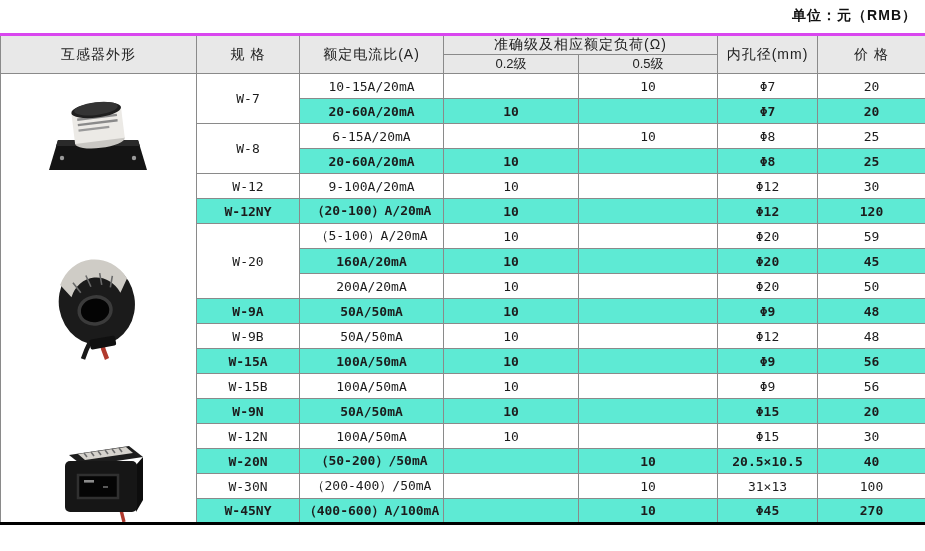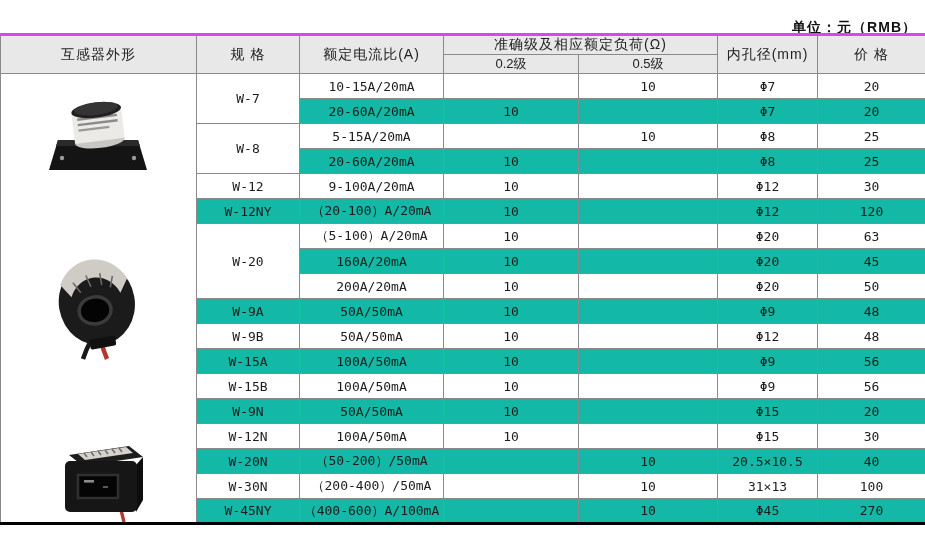--- a/index.html
+++ b/index.html
@@ -9,21 +9,20 @@
     width:925px; height:551px;
     background:#ffffff;
     font-family:"Liberation Sans", sans-serif;
     color:#1a1a1a;
     overflow:hidden;
   }
   .unit-label {
     position:absolute; top:7px; right:8px;
     font-size:14px; font-weight:bold; letter-spacing:1px;
     color:#111;
-    margin-top:12px;
   }
   table.spec-table {
     position:absolute; top:33px; left:0;
     width:925px;
     border-collapse:collapse; table-layout:fixed;
     border-top:3px solid #d946ef;
     border-bottom:3px solid #000;
   }
   .spec-table th, .spec-table td {
     border:1px solid #8a8a8a;
@@ -36,21 +35,21 @@
     letter-spacing:1px;
     color:#222;
   }
   .spec-table thead tr.hrow1 th { height:20px; }
   .spec-table thead tr.hrow2 th { height:17px; font-size:13px; letter-spacing:0; }
   .spec-table td {
     font-size:13px; height:25px;
     font-family:"DejaVu Sans Mono","Liberation Sans",sans-serif;
     color:#1c1c1c;
   }
-  .spec-table tr.alt > td { background:#14b8a6; }
+  .spec-table tr.alt > td { background:#5eead4;font-weight:bold; }
   .spec-table td.images-cell { background:#ffffff; position:relative; }
   .product { position:absolute; }
   .product svg { display:block; width:100%; height:100%; }
 </style>
 </head>
 <body>
 
 <div class="page">
 
   <div class="unit-label">单位：元（RMB）</div>
@@ -137,21 +136,21 @@
         </tr>
         <tr class="alt">
           <td>20-60A/20mA</td>
           <td>10</td>
           <td></td>
           <td>Φ7</td>
           <td>20</td>
         </tr>
         <tr>
           <td rowspan="2">W-8</td>
-          <td>5-15A/20mA</td>
+          <td>6-15A/20mA</td>
           <td></td>
           <td>10</td>
           <td>Φ8</td>
           <td>25</td>
         </tr>
         <tr class="alt">
           <td>20-60A/20mA</td>
           <td>10</td>
           <td></td>
           <td>Φ8</td>
@@ -172,21 +171,21 @@
           <td></td>
           <td>Φ12</td>
           <td>120</td>
         </tr>
         <tr>
           <td rowspan="3">W-20</td>
           <td>（5-100）A/20mA</td>
           <td>10</td>
           <td></td>
           <td>Φ20</td>
-          <td>63</td>
+          <td>59</td>
         </tr>
         <tr class="alt">
           <td>160A/20mA</td>
           <td>10</td>
           <td></td>
           <td>Φ20</td>
           <td>45</td>
         </tr>
         <tr>
           <td>200A/20mA</td>

